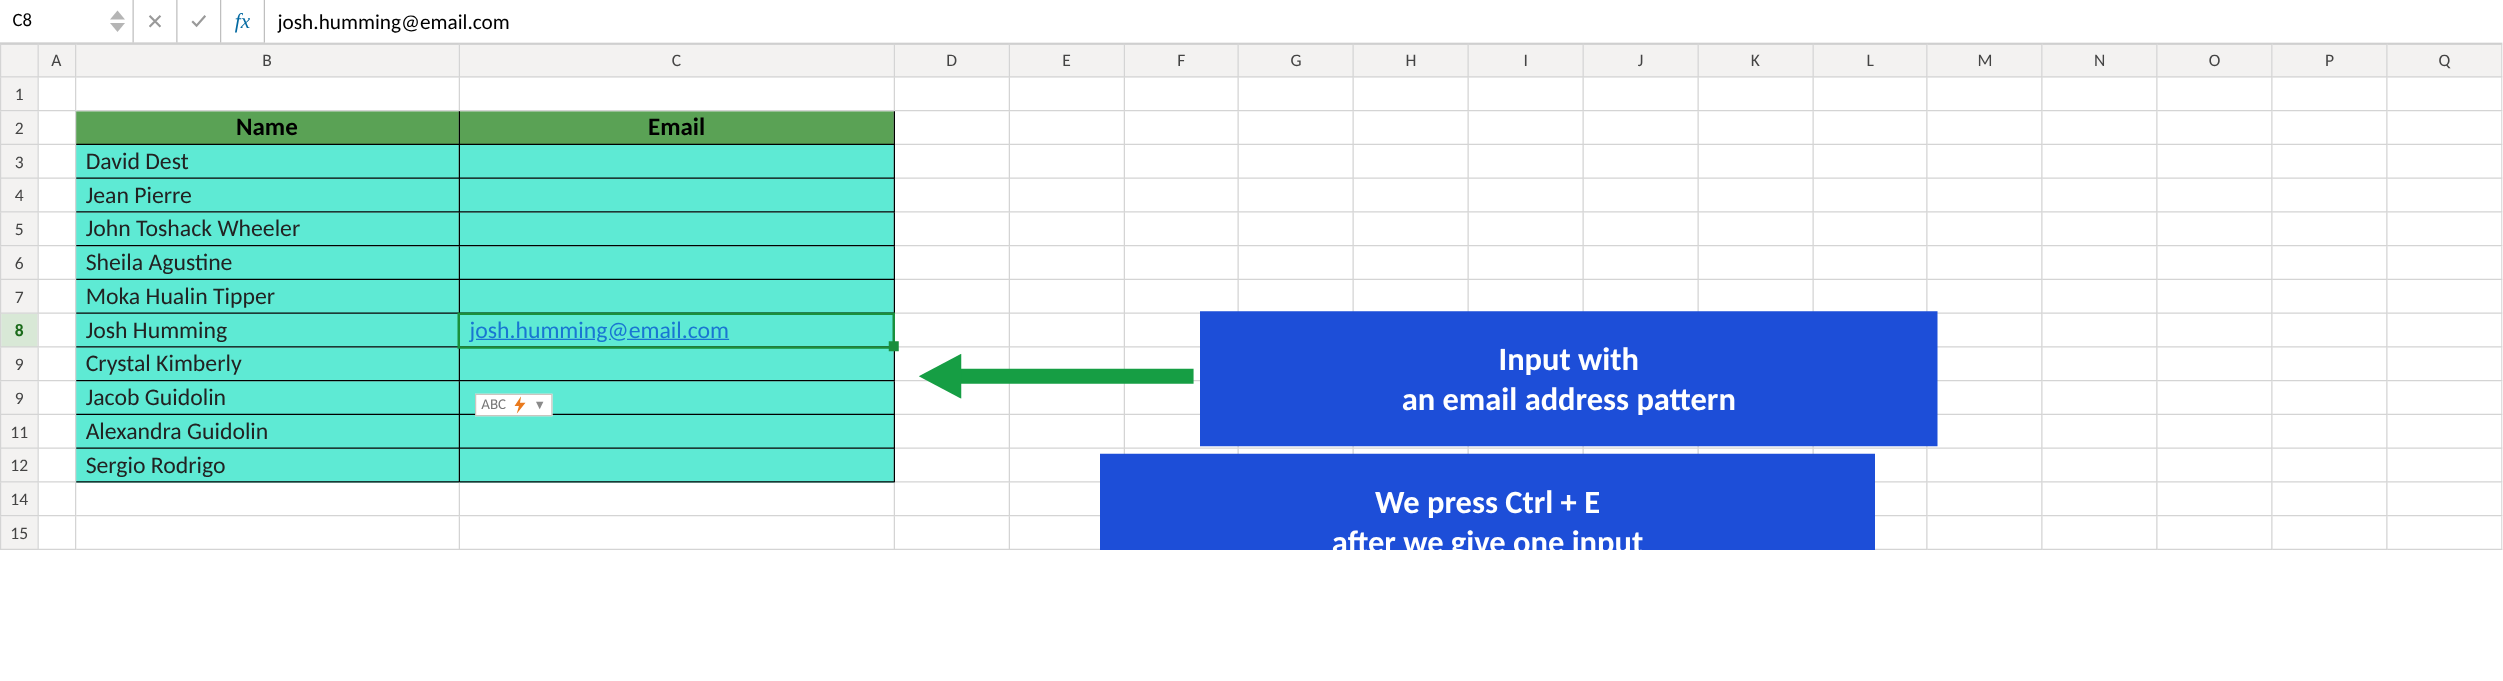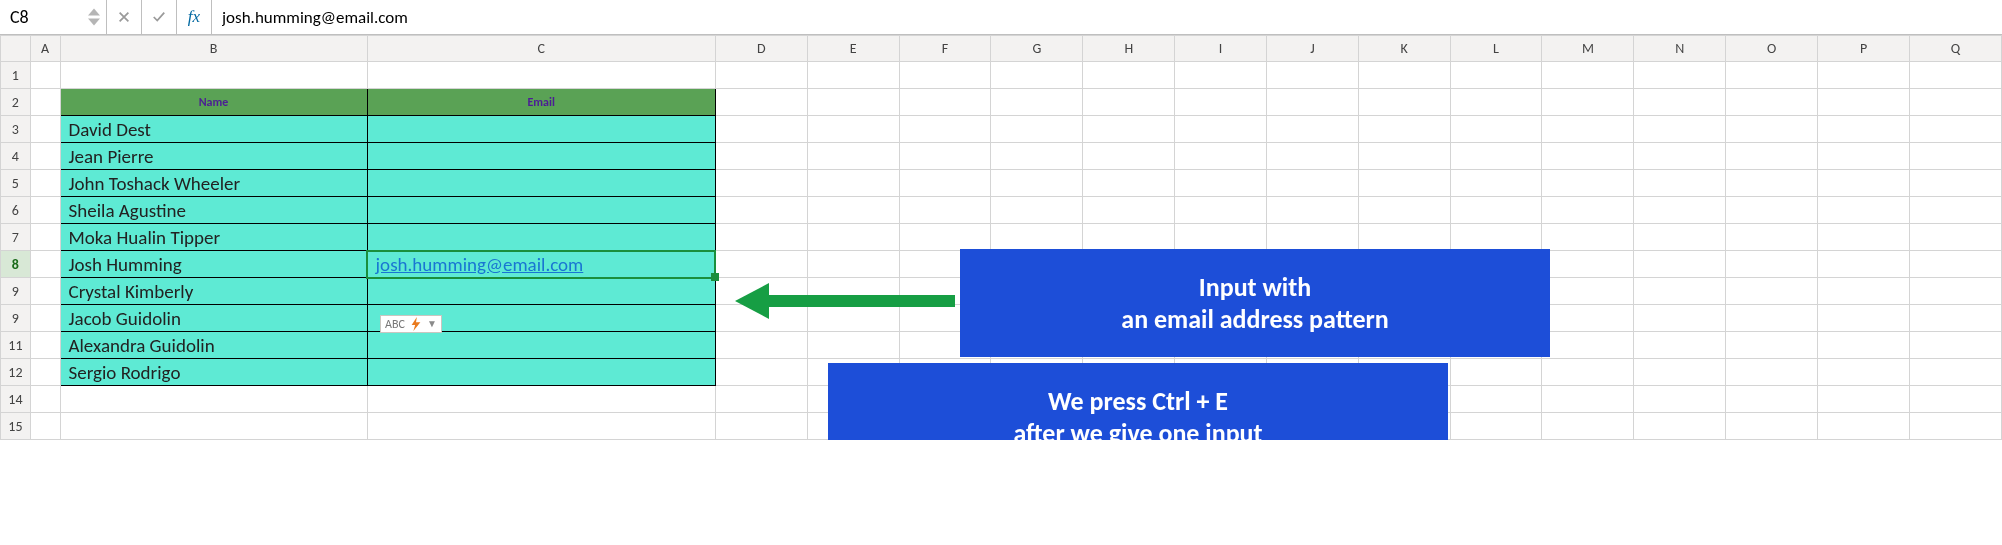--- a/index.html
+++ b/index.html
@@ -8,21 +8,21 @@
     --head:#5aa255;
     --head2:#5aa256;
     --formula-border:#bfbfbf;
     --link:#1976d2;
   }
   html,body{margin:0;padding:0;font-family:Calibri,Arial,sans-serif;font-size:17px;color:#222;background:#fff}
   body{width:2002px}
 
   
   .formula-bar{display:flex;align-items:stretch;height:34px;border-bottom:1px solid var(--formula-border);background:#fff}
-  .name-box{width:90px;border-right:1px solid var(--formula-border);display:flex;align-items:center;padding:0 8px;font-size:18px;position:relative}
+  .name-box{width:90px;border-right:1px solid var(--formula-border);display:flex;align-items:center;padding:0 8px;font-size:15px;position:relative}
   .name-box input{border:none;outline:none;width:100%;font:inherit}
   .stepper{position:absolute;right:4px;top:2px;bottom:2px;width:14px;display:flex;flex-direction:column;justify-content:center;gap:2px}
   .stepper svg{width:12px;height:8px;display:block;cursor:pointer;opacity:.55}
   .fb-btn{width:34px;display:flex;align-items:center;justify-content:center;border-right:1px solid var(--formula-border);color:#9a9a9a}
   .fb-btn svg{width:14px;height:14px}
   .fx-label{width:34px;display:flex;align-items:center;justify-content:center;font-style:italic;font-family:Liberation Serif, serif;font-size:17px;color:#0369a1;border-right:1px solid var(--formula-border)}
   .formula-input{flex:1;border:none;outline:none;padding:0 10px;font:inherit}
 
   
   .sheet{position:relative}
@@ -30,40 +30,40 @@
   th,td{border:1px solid var(--grid);height:27px;box-sizing:border-box;font-weight:normal;padding:0}
   .col-head th{background:#f3f2f1;font-size:14px;color:#444;text-align:center;height:26px}
   .row-head{background:#f3f2f1;font-size:14px;color:#444;text-align:center;width:30px}
   .row-head.active{background:#d8e8d6;color:#1b6b1b;font-weight:600}
   th.col-A{width:30px}
   th.col-B{width:310px}
   th.col-C{width:350px}
   th.col-narrow{width:93px}
 
   
-  .th-green{background:#5aa255;color:#4c1d95;font-weight:700;text-align:center;font-size:12px}
+  .th-green{background:#5aa255;color:#000000;font-weight:700;text-align:center;font-size:20px}
   .tbl-cell{background:#5eead4;border:1.5px solid #000;padding:0 8px;font-size:19px}
   .tbl-head{border:1.5px solid #000}
   .email-link{color:var(--link);text-decoration:underline}
 
   
   .active-outline{outline:2px solid #1a8f3c;outline-offset:-1px;position:relative}
   .active-outline::after{content:"";position:absolute;right:-4px;bottom:-4px;width:8px;height:8px;background:#1a8f3c}
 
   
   .flash-hint{position:absolute;left:380px;top:280px;display:flex;align-items:flex-start;gap:4px;font-size:12px;color:#777;border:1px solid #cac6c0;background:#fff;padding:1px 4px}
   .flash-hint svg{width:14px;height:14px}
   .flash-hint .caret{font-size:10px;color:#8a8a8a}
 
   
   .arrow{position:absolute;left:735px;top:248px}
   .arrow svg{display:block}
   .callout{position:absolute;background:#1d4ed8;color:#fff;font-weight:700;font-size:26px;text-align:center;display:flex;flex-direction:column;justify-content:center;padding:10px 30px;line-height:1.25}
   .callout-1{left:960px;top:214px;width:530px;height:88px}
-  .callout-2{left:828px;top:328px;width:560px;height:88px}
+  .callout-2{left:880px;top:328px;width:560px;height:88px}
 </style>
 </head>
 <body>
 
 <div class="formula-bar">
   <div class="name-box">
     <input value="C8" style="">
     <div class="stepper">
       <svg viewBox="0 0 10 6">
           <path d="M0 6 L5 0 L10 6 Z" fill="#7a7a7a"></path>

